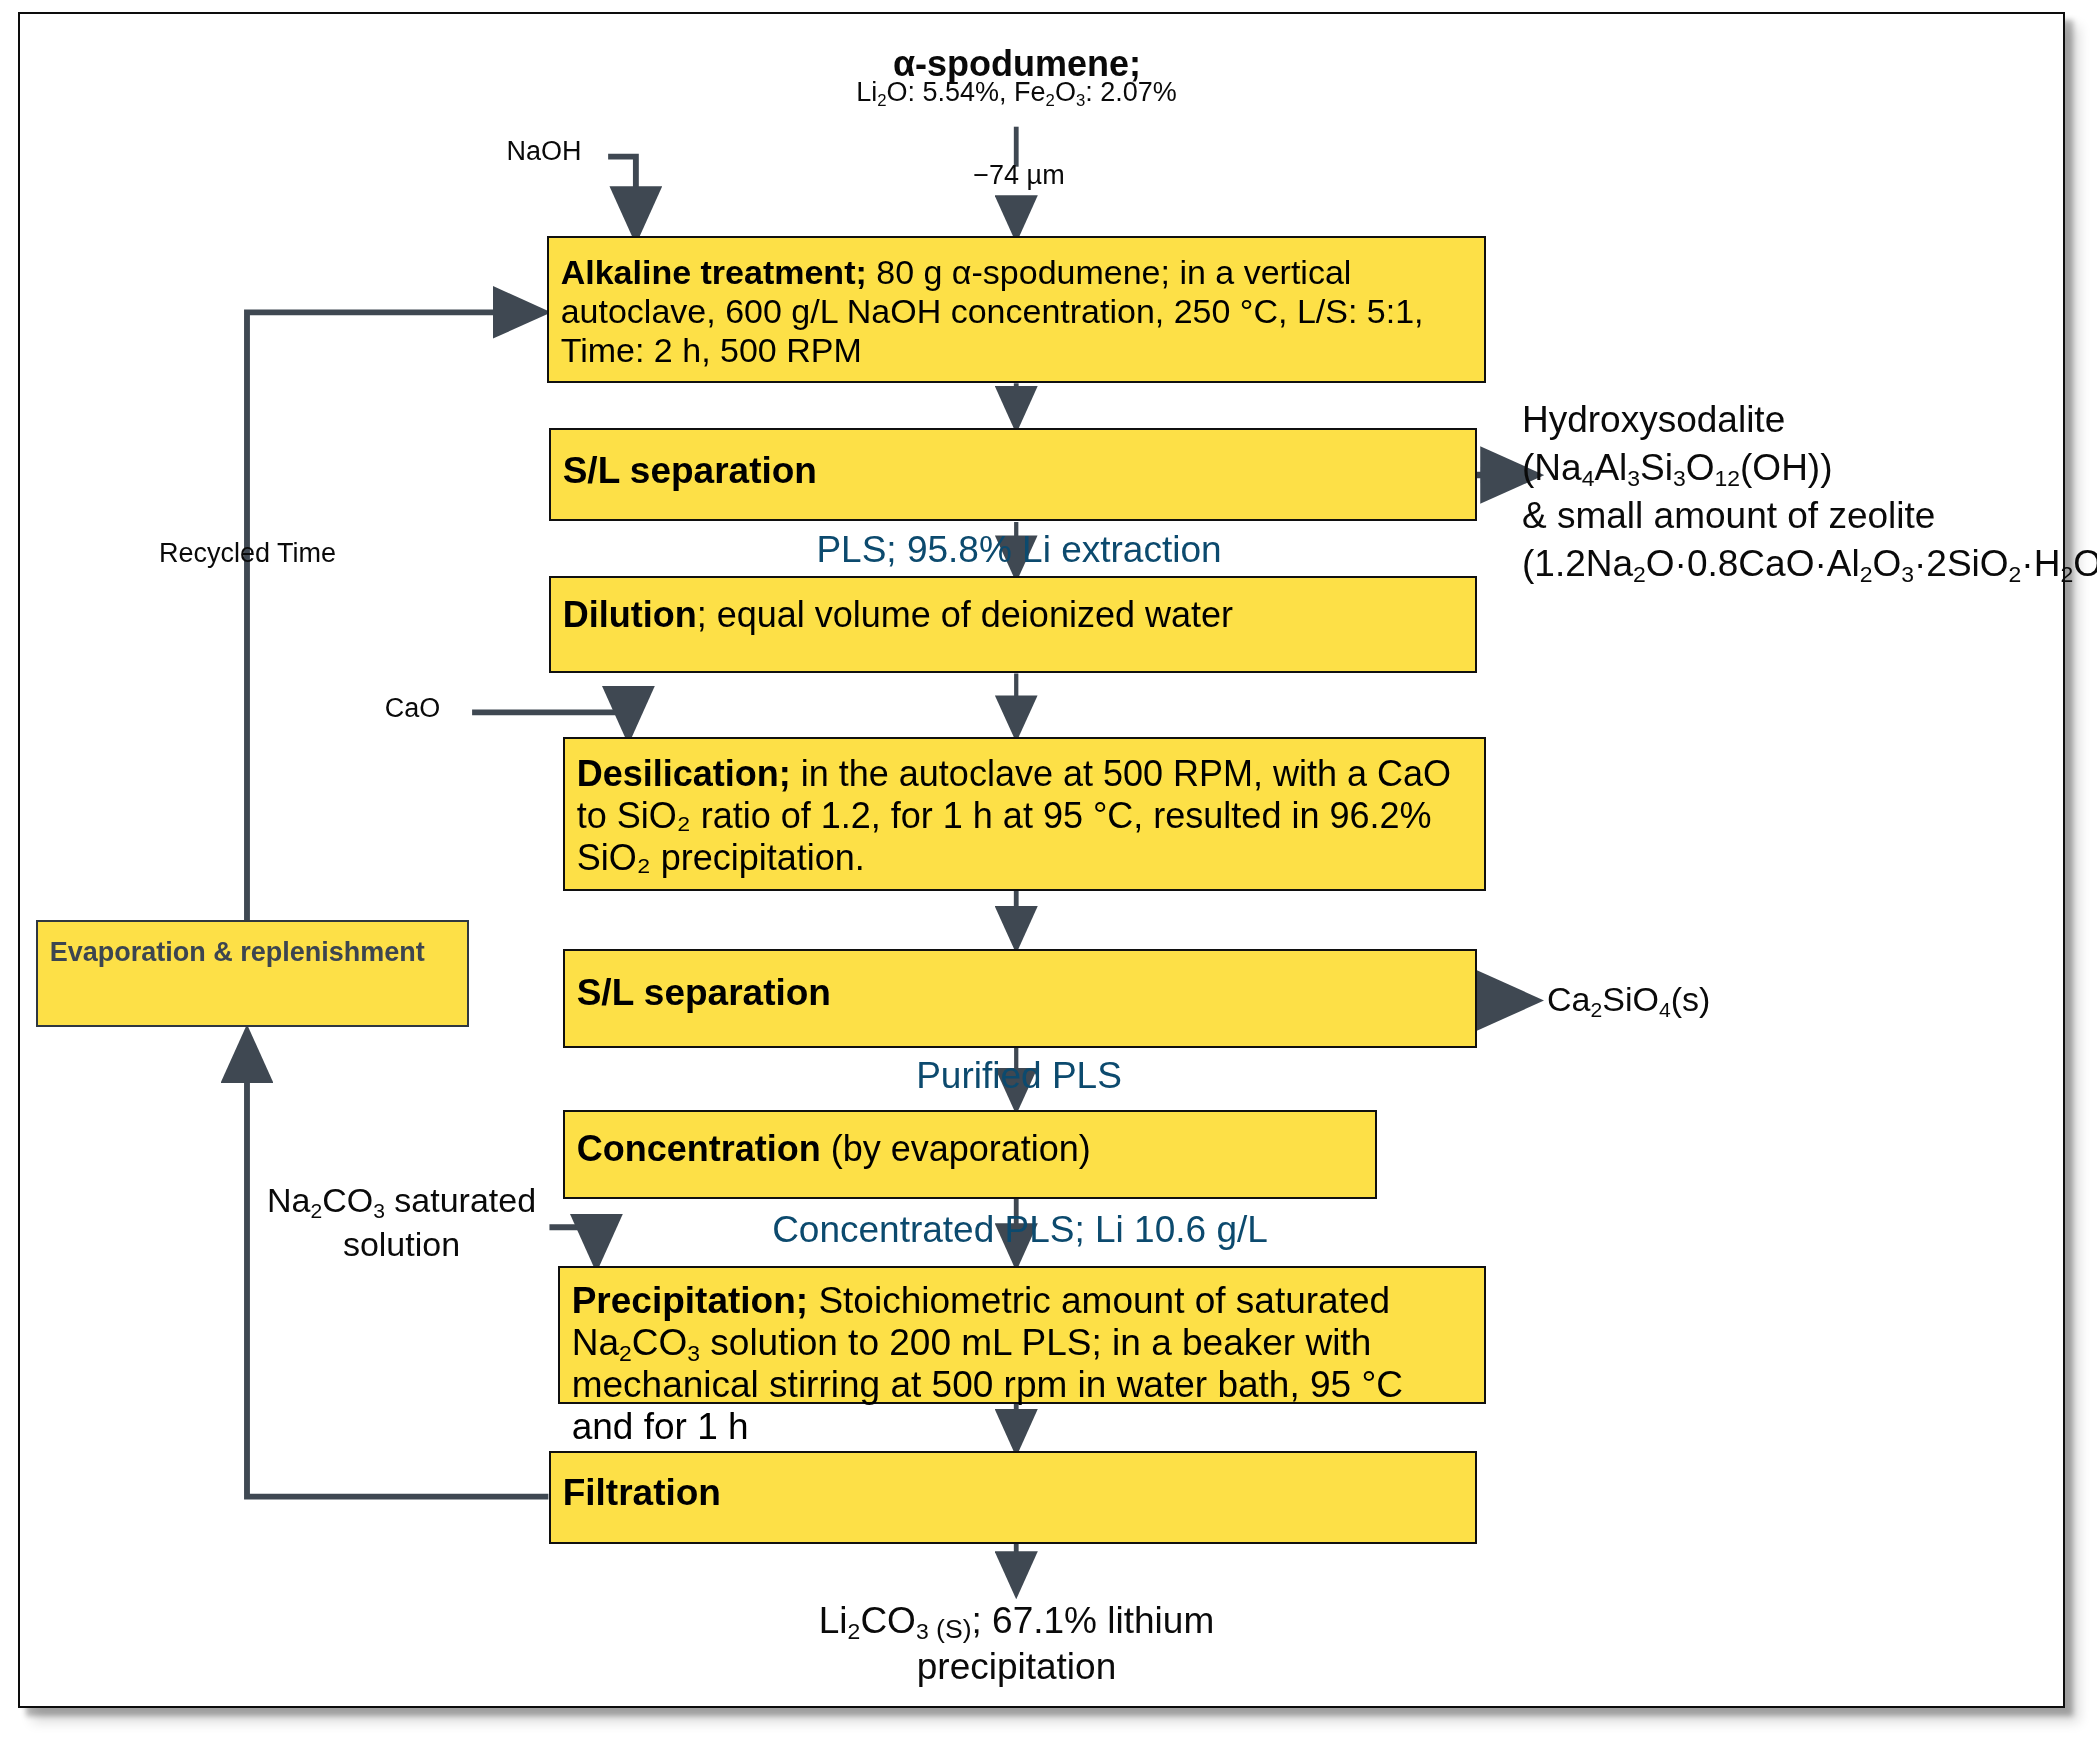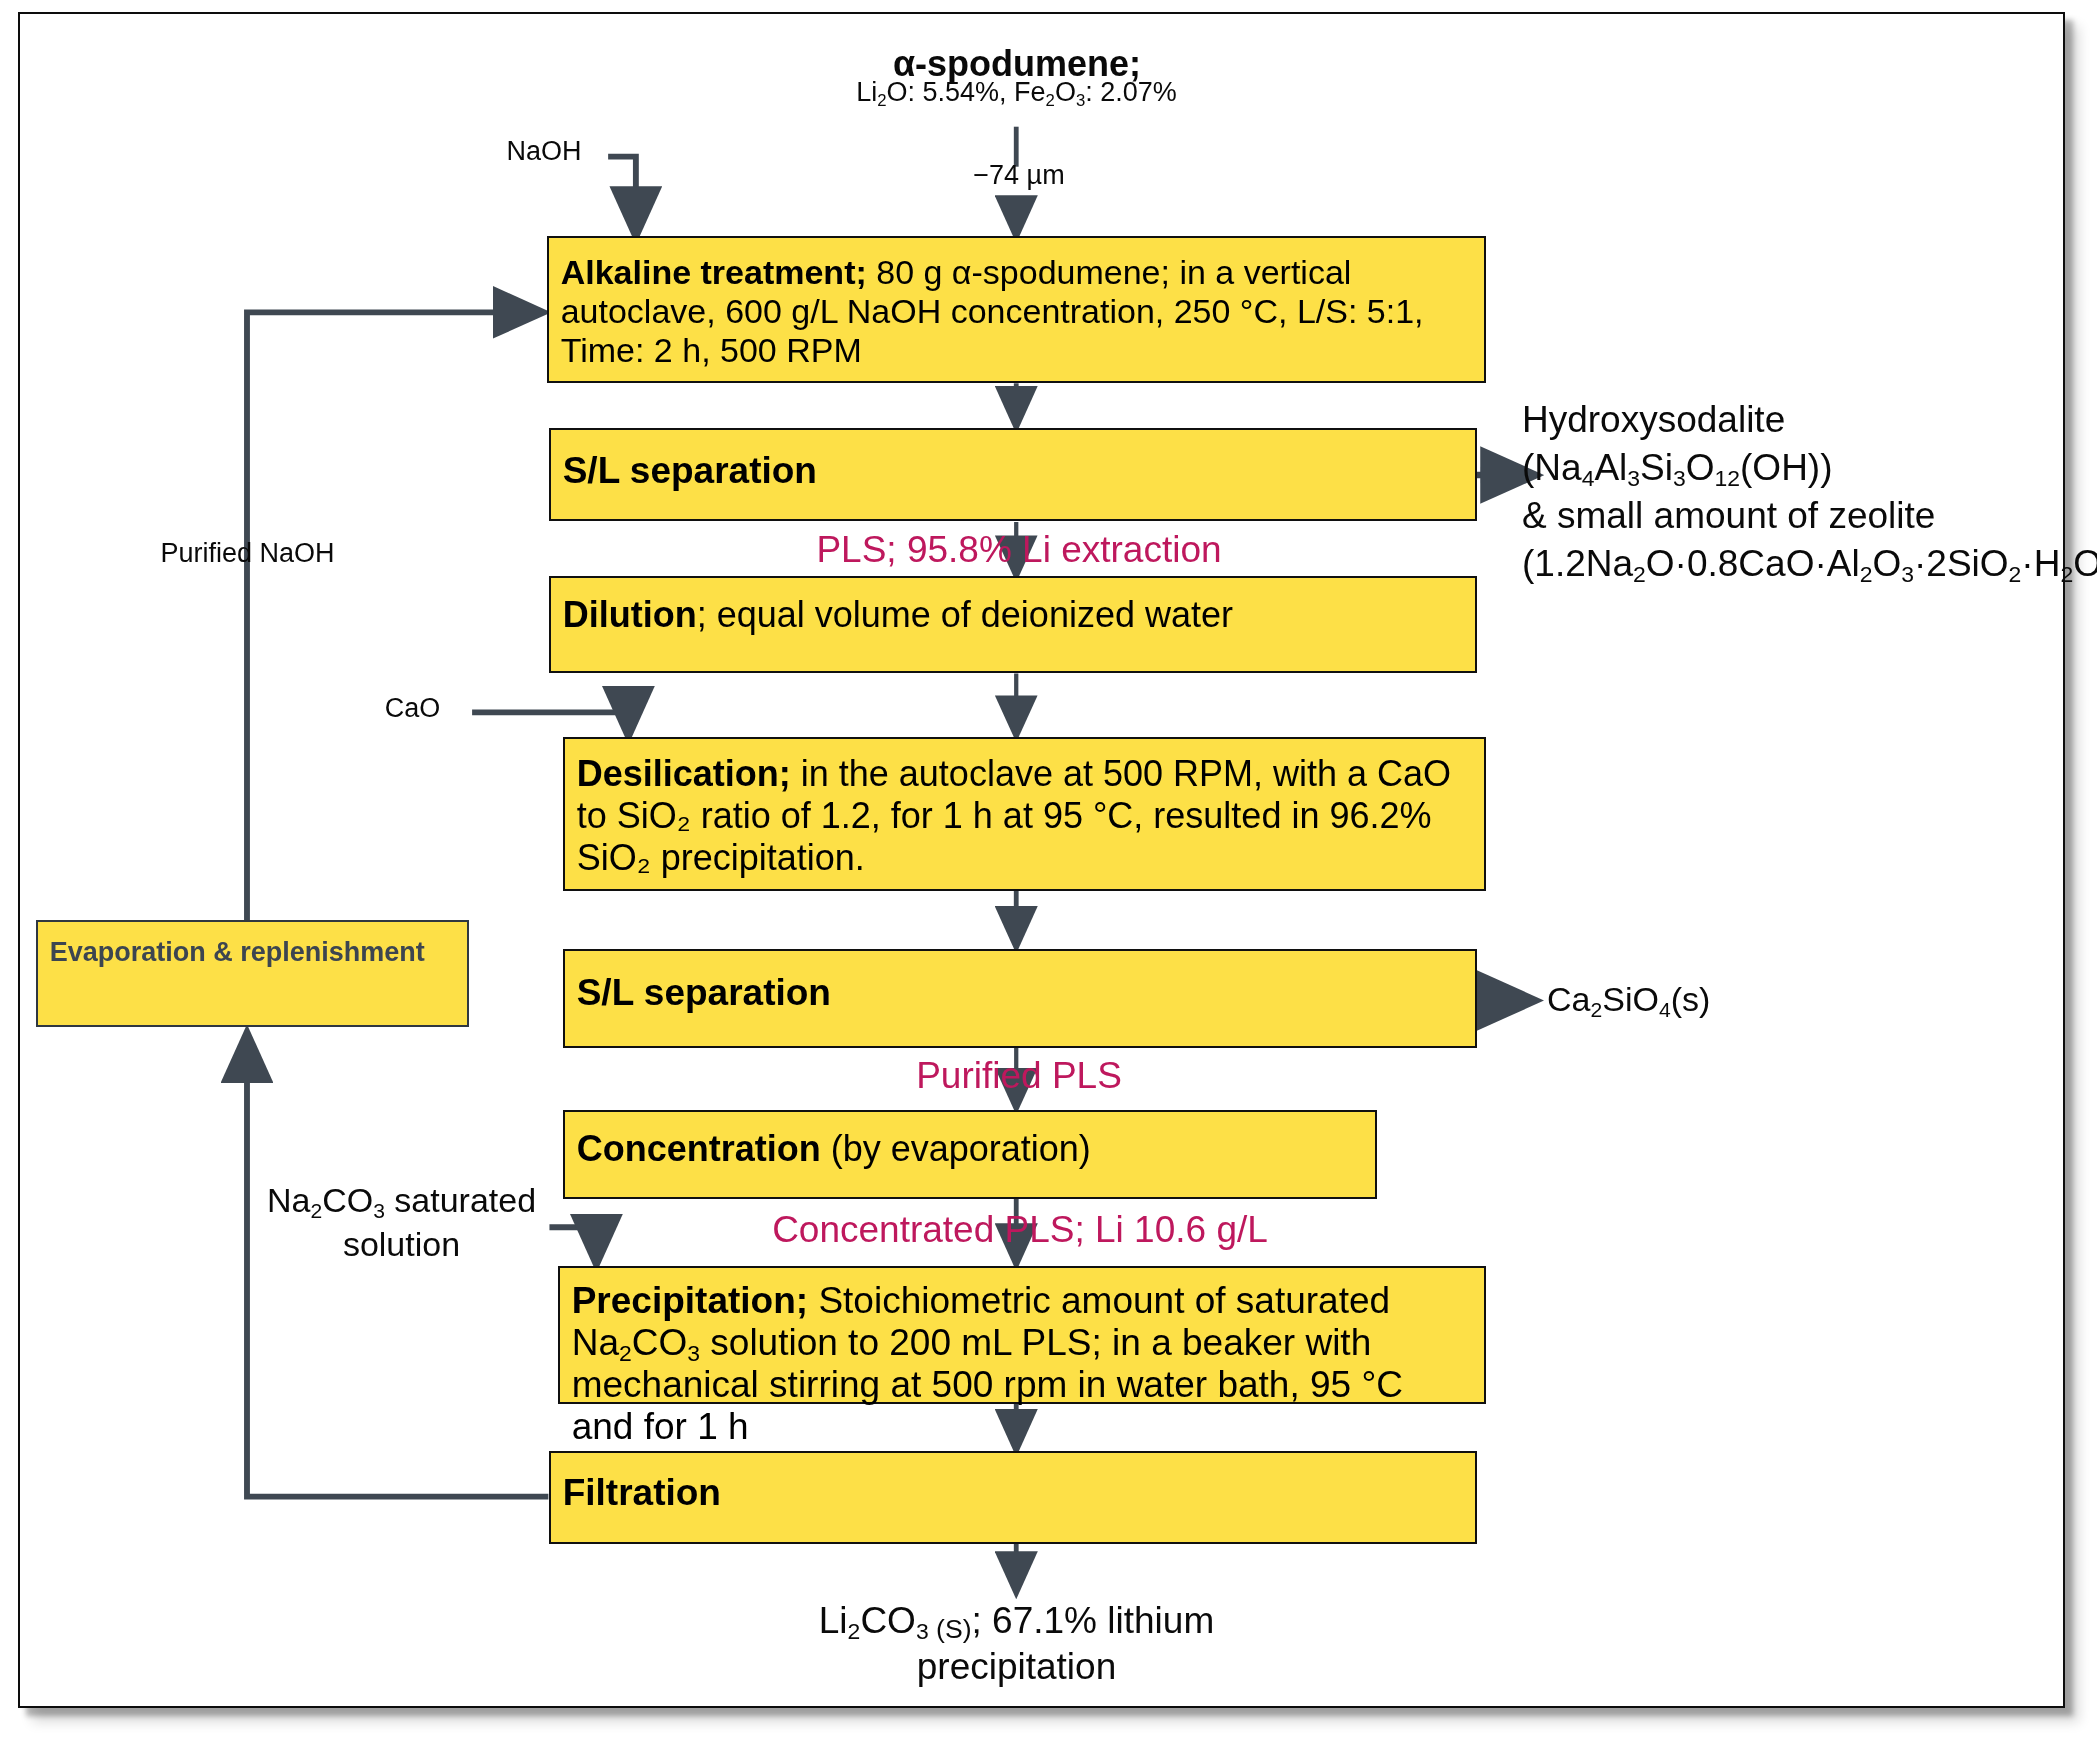--- a/index.html
+++ b/index.html
@@ -28,21 +28,21 @@
     background:#fde047;
     display:flex;
     align-items:flex-start;
     justify-content:center;
     text-align:left;
   }
   .node .inner{width:100%;padding:0 11.7px;box-sizing:border-box;}
   .txt{position:absolute;text-align:center;color:#0a0a0a;line-height:1.17;}
   b.hd{font-weight:bold;}
   sub{font-size:0.62em;line-height:0;vertical-align:-0.28em;}
-  .gray{color:#be185d;}
+  .gray{color:#0c4a6e;}
   .slate{color:#3c4550;font-weight:bold;}
   .f62{font-size:37px;}
   .f64{font-size:34px;}
   .f66{font-size:27px;}
   .f68{font-size:36px;}
   .f70{font-size:37px;}
   .f74{font-size:36px;margin-top:11px;}
 </style>
 </head>
 <body>
@@ -99,21 +99,21 @@
   <div class="txt f74" style="left:710px;top:32px;width:614px;">
     <b class="hd">α-spodumene;</b>
   </div>
   <div class="txt f66" style="left:683px;top:77px;width:667px;">
     <span>Li</span><sub>2</sub><span>O: 5.54%, Fe</span><sub>2</sub><span>O</span><sub>3</sub><span>: 2.07%</span>
   </div>
   <div class="txt f66" style="left:931px;top:160px;width:176px;">−74 µm</div>
 
   <div class="txt f66" style="left:480px;top:136px;width:128px;">NaOH</div>
   <div class="txt f66" style="left:355px;top:693px;width:115px;">CaO</div>
-  <div class="txt f66" style="left:109px;top:538px;width:277px;">Purified NaOH</div>
+  <div class="txt f66" style="left:109px;top:538px;width:277px;">Recycled Time</div>
   <div class="txt f64" style="left:256px;top:1179px;width:291px;line-height:1.28;">
     <span>Na</span><sub>2</sub><span>CO</span><sub>3</sub><span> saturated</span><br>
     <span>solution</span>
   </div>
 
   <div class="node" style="left:547px;top:236px;width:939px;height:147px;">
     <div class="inner f64" style="padding-top:15px;">
       <b class="hd">Alkaline treatment;</b><span> 80 g α-spodumene; in a vertical autoclave, 600 g/L NaOH concentration, 250 °C, L/S: 5:1, Time: 2 h, 500 RPM</span>
     </div>
   </div>

